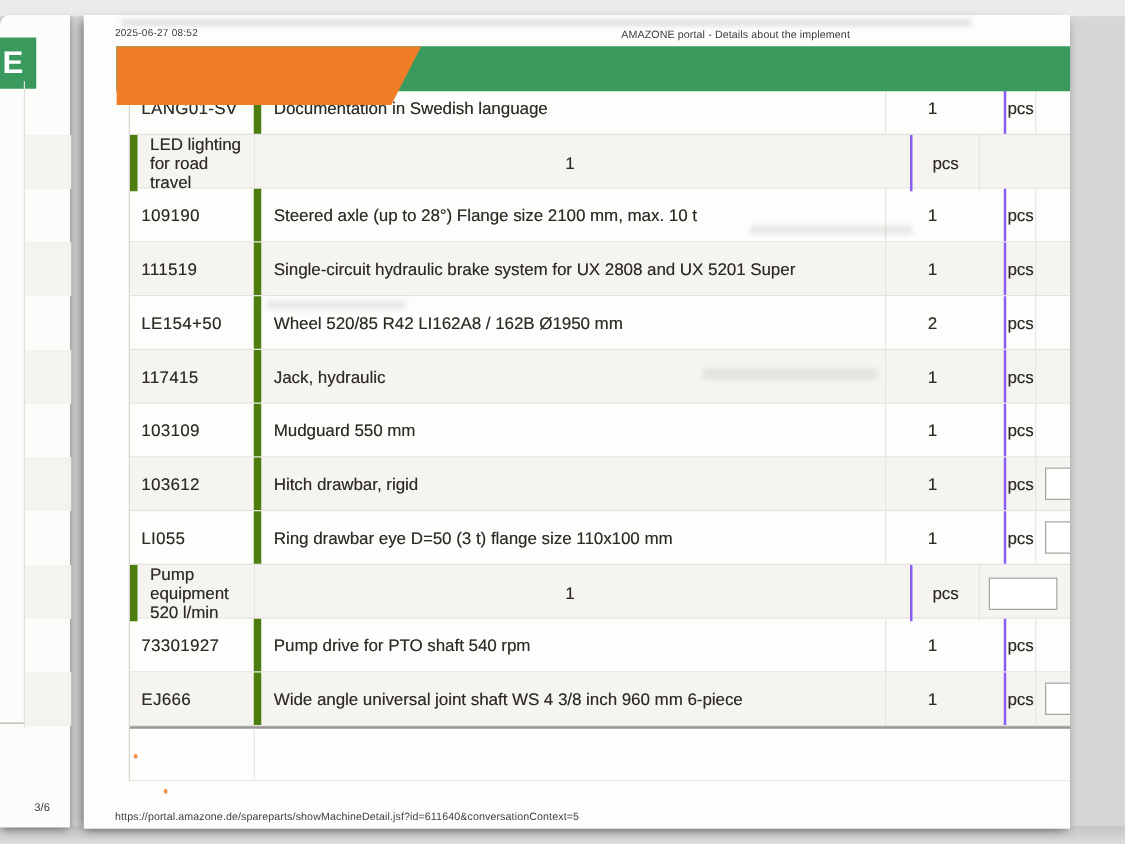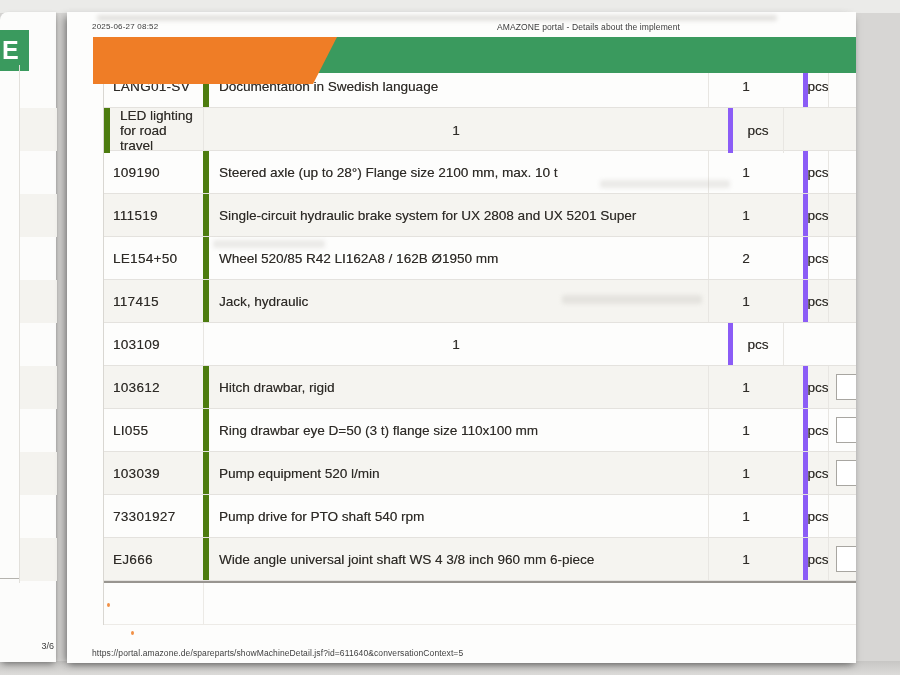--- a/index.html
+++ b/index.html
@@ -23,21 +23,21 @@
     position:absolute;left:0;top:18px;width:29px;height:41px;
     color:#fff;font-size:25px;font-weight:bold;line-height:41px;padding-left:2px;
     box-sizing:border-box;
   }
   .lp-stripes{
     position:absolute;left:19px;top:53px;width:37px;height:518px;
     border-left:1px solid #e2e0db;
     background:repeating-linear-gradient(180deg,transparent 0 43px,#f4f3ef 43px 86px);
   }
   .lp-hline{position:absolute;left:0;top:566px;width:19px;height:1px;background:#b5b3ae;}
-  .lp-pagenum{position:absolute;right:2px;top:629px;font-size:9px;color:#3c3c3c;margin-left:32px;}
+  .lp-pagenum{position:absolute;right:16px;top:629px;font-size:9px;color:#3c3c3c;margin-left:32px;}
 
   
   .main-page{
     position:absolute;left:67px;top:12px;width:789px;height:651px;
     background:#fdfdfc;overflow:hidden;
     box-shadow:-6px 2px 8px -3px rgba(60,60,60,.45),0 4px 7px -2px rgba(60,60,60,.55);
   }
   .doc-date{position:absolute;left:25px;top:10px;font-size:8px;color:#3a3a3a;letter-spacing:.2px;}
   .doc-title{position:absolute;left:430px;top:10px;font-size:8.5px;color:#3a3a3a;letter-spacing:.1px;}
 
@@ -58,21 +58,21 @@
   .prow{
     display:grid;grid-template-columns:99px 505px 75px 45px 70px;
     height:43px;align-items:center;box-sizing:border-box;
     border-bottom:1px solid #e4e2de;background:#fdfdfc;
   }
   .prow:nth-child(even){background:#f5f4f0;}
   .cell{height:100%;display:flex;align-items:center;box-sizing:border-box;}
   .cell.code{padding-left:9px;letter-spacing:.3px;}
   .cell.desc{border-left:6px solid #4d7c0f;padding-left:10px;}
   .cell.qty{border-left:1px solid #e8e6e2;justify-content:center;}
-  .cell.unit{border-left:5px solid #8b5cf6;justify-content:center;margin-left:20px;}
+  .cell.unit{border-left:2px solid #8b5cf6;justify-content:center;margin-left:20px;}
   .cell.inputcell{border-left:1px solid #e8e6e2;padding-left:7px;}
   .qty-input{
     width:55px;height:26px;box-sizing:border-box;border:1px solid #a8a6a1;
     background:#ffffff;outline:none;font:inherit;padding:0 4px;
   }
   .empty-row{
     display:grid;grid-template-columns:99px 695px;height:44px;box-sizing:border-box;
     border-top:2px solid #989590;border-bottom:1px solid #edebe7;background:#fdfdfc;
   }
   .empty-row .ecell{border-left:0;}
@@ -170,20 +170,21 @@
         <div class="cell code">117415</div>
         <div class="cell desc">Jack, hydraulic</div>
         <div class="cell qty">1</div>
         <div class="cell unit">pcs</div>
         <div class="cell inputcell">
           
         </div>
       </div>
         <div class="prow">
         <div class="cell code">103109</div>
+        <div class="cell desc">Mudguard 550 mm</div>
         <div class="cell qty">1</div>
         <div class="cell unit">pcs</div>
         <div class="cell inputcell">
           
         </div>
       </div>
         <div class="prow">
         <div class="cell code">103612</div>
         <div class="cell desc">Hitch drawbar, rigid</div>
         <div class="cell qty">1</div>
@@ -195,21 +196,20 @@
         <div class="prow">
         <div class="cell code">LI055</div>
         <div class="cell desc">Ring drawbar eye D=50 (3 t) flange size 110x100 mm</div>
         <div class="cell qty">1</div>
         <div class="cell unit">pcs</div>
         <div class="cell inputcell">
           <input class="qty-input" type="text" style="">
         </div>
       </div>
         <div class="prow">
-        <div class="cell code">103039</div>
         <div class="cell desc">Pump equipment 520 l/min</div>
         <div class="cell qty">1</div>
         <div class="cell unit">pcs</div>
         <div class="cell inputcell">
           <input class="qty-input" type="text" style="">
         </div>
       </div>
         <div class="prow">
         <div class="cell code">73301927</div>
         <div class="cell desc">Pump drive for PTO shaft 540 rpm</div>

